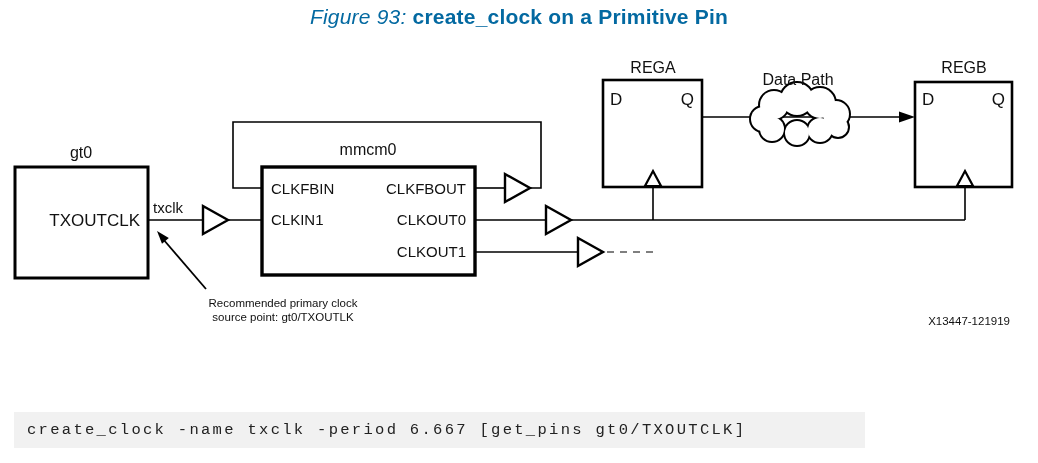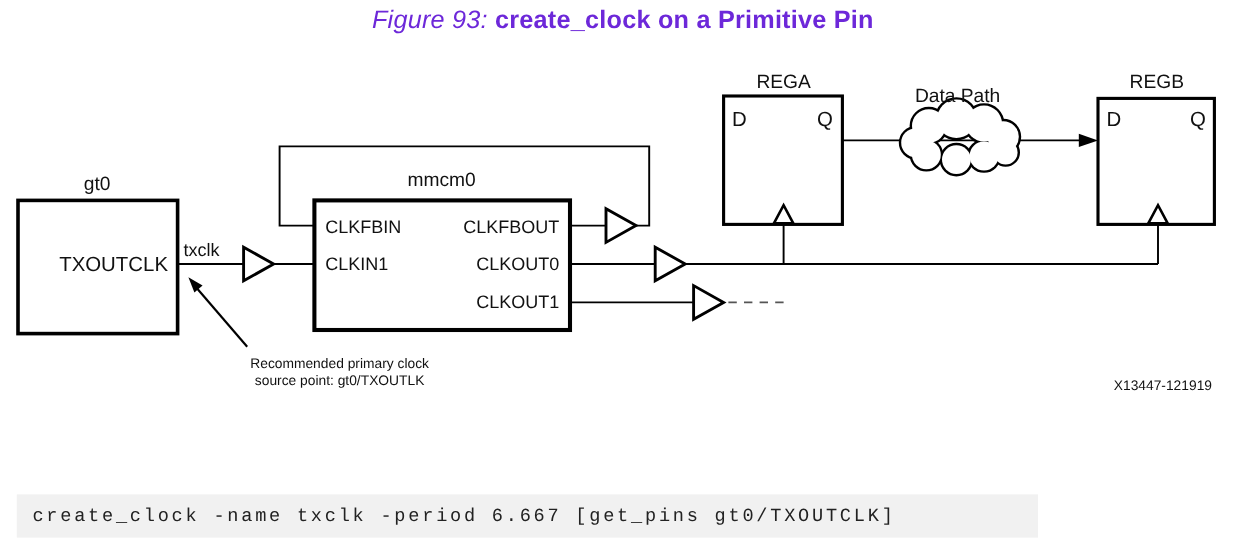--- a/index.html
+++ b/index.html
@@ -1,19 +1,19 @@
 <!DOCTYPE html>
 <html><head>
 <meta charset="utf-8">
 <style>
   html,body{margin:0;padding:0;background:#ffffff;}
   body{font-family:"Liberation Sans",sans-serif;color:#1a1a1a;}
   .page{position:relative;width:1038px;height:463px;background:#fff;overflow:hidden;}
   .fig-title{position:absolute;top:5px;left:0;width:1038px;text-align:center;
-    font-size:21px;letter-spacing:.2px;color:#6d28d9;}
+    font-size:21px;letter-spacing:.2px;color:#0369a1;}
   .fig-title .fig-label{font-style:italic;font-weight:400;}
   .fig-title .fig-name{font-weight:700;}
   .diagram{position:absolute;top:0;left:0;}
   .caption{position:absolute;left:15px;top:362px;font-size:22px;color:#141414;}
   .codeblock{position:absolute;left:14px;top:412px;width:851px;height:36px;
     background:#f1f1f1;}
   .codeblock code{display:block;padding-left:13px;line-height:36px;
     font-family:"Liberation Mono",monospace;font-size:15.5px;
     letter-spacing:2.3px;color:#222;white-space:pre;}
   svg text{font-family:"Liberation Sans",sans-serif;fill:#111;}

